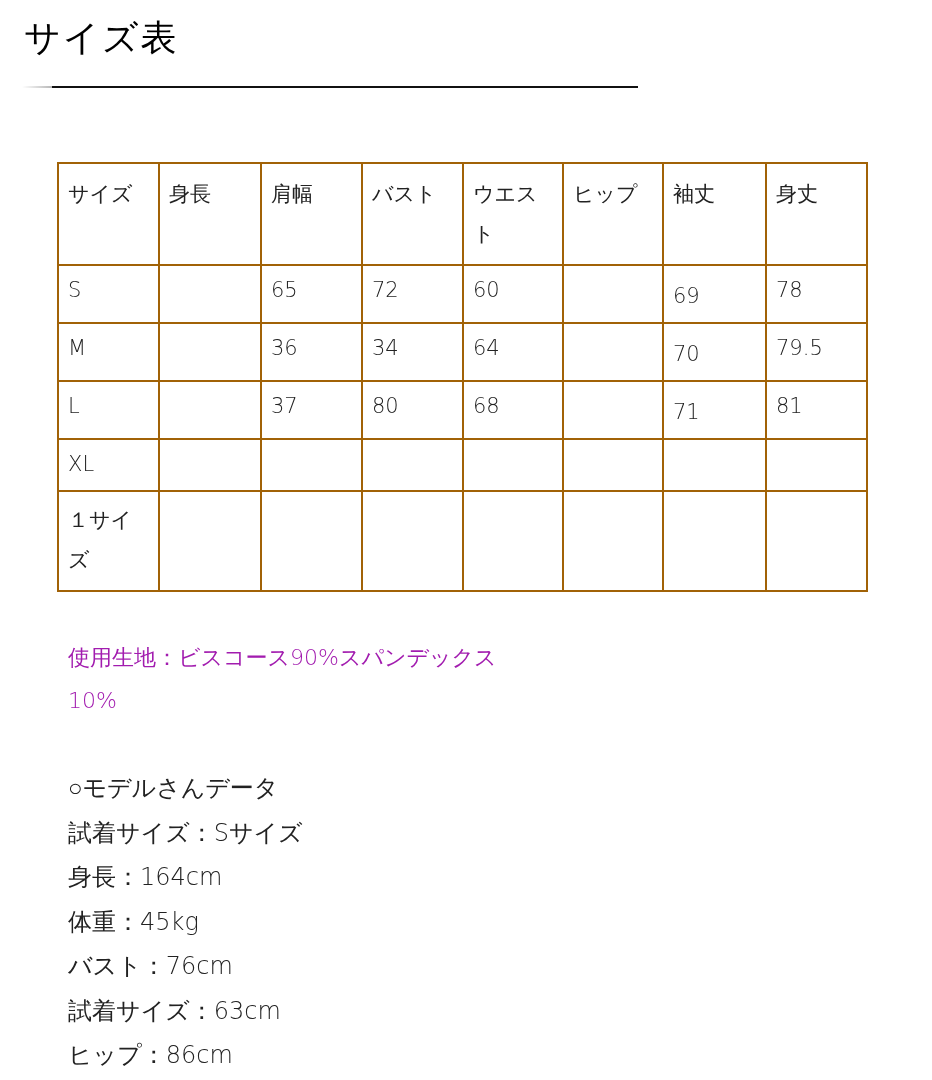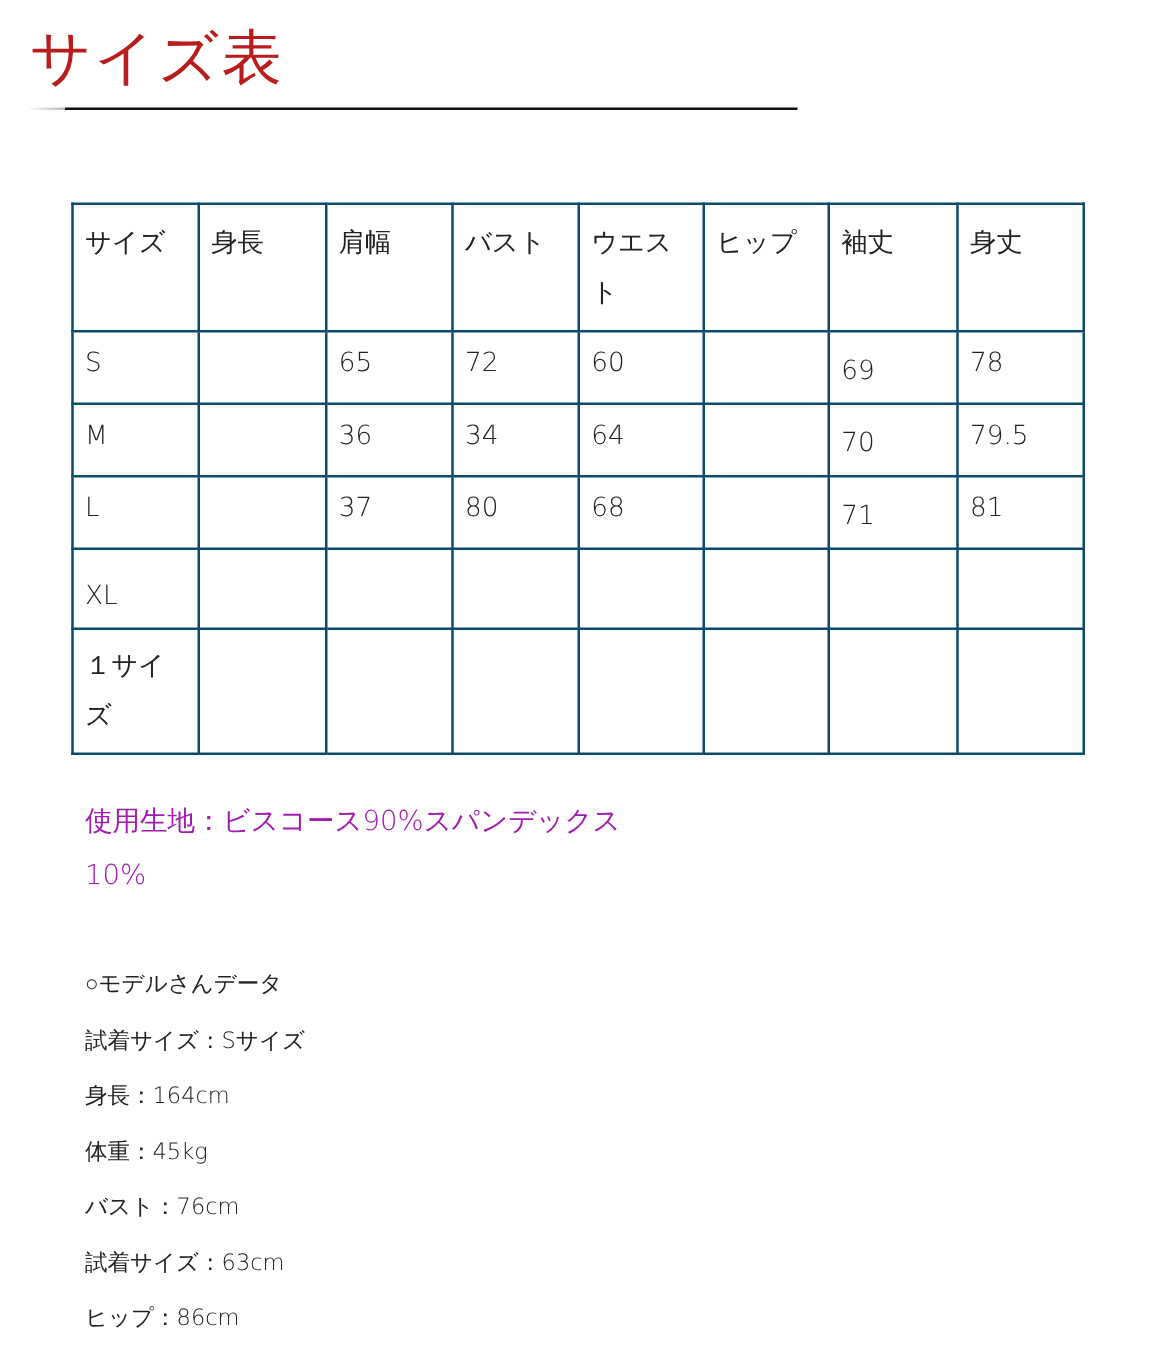--- a/index.html
+++ b/index.html
@@ -3,56 +3,56 @@
   <meta charset="utf-8">
   <style>
     html, body { margin: 0; padding: 0; background: #ffffff; }
     body {
       width: 932px; height: 1080px; position: relative; overflow: hidden;
       font-family: "DejaVu Sans", "Liberation Sans", sans-serif;
       color: #1a1a1a;
     }
     .title {
       position: absolute; left: 24px; top: 14px;
-      font-size: 48px; font-weight: 300; letter-spacing: 2px; color: #b91c1c;
+      font-size: 36px; font-weight: 300; letter-spacing: 2px; color: #000000;
     }
     .title-rule {
       position: absolute; left: 52px; top: 86px; width: 586px; height: 2px;
       background: #111;
     }
     .title-rule::before {
       content: ""; position: absolute; left: -30px; top: 0; width: 30px; height: 2px;
       background: linear-gradient(to right, rgba(17,17,17,0), rgba(17,17,17,0.3));
     }
     table.size-table {
       position: absolute; left: 57px; top: 162px;
       border-collapse: collapse; table-layout: fixed;
       width: 809px;
     }
     table.size-table td {
-      border: 2px solid #0c4a6e;
+      border: 2px solid #a16207;
       vertical-align: top;
       padding: 10px 9px 4px 9px;
       font-size: 21px; line-height: 40px; color: #222;
       font-weight: 300;
       word-break: break-all;
     }
     table.size-table tr.row-header td { height: 86px; }
     table.size-table tr.row-s td,
     table.size-table tr.row-m td,
     table.size-table tr.row-l td { height: 42px; padding-top: 4px; }
-    table.size-table tr.row-xl td { height: 42px; padding-top: 16px; }
+    table.size-table tr.row-xl td { height: 42px; padding-top: 4px; }
     table.size-table tr.row-one td { height: 86px; padding-top: 8px; border-radius: 27px; }
     td.sleeve { padding-top: 10px !important; }
     .notes {
       position: absolute; left: 68px; top: 636px;
       font-size: 22px; line-height: 43px; color: #a21caf; font-weight: 300;
     }
     .model { position: absolute; left: 68px; top: 766px;
-      font-size: 18px; line-height: 44.5px; color: #222; font-weight: 300; }
+      font-size: 24px; line-height: 44.5px; color: #222; font-weight: 300; }
   </style>
 </head>
 <body>
 
 <div class="title">サイズ表</div>
 <div class="title-rule"></div>
 
 <table class="size-table">
   <colgroup>
     <col style="width:101px">

